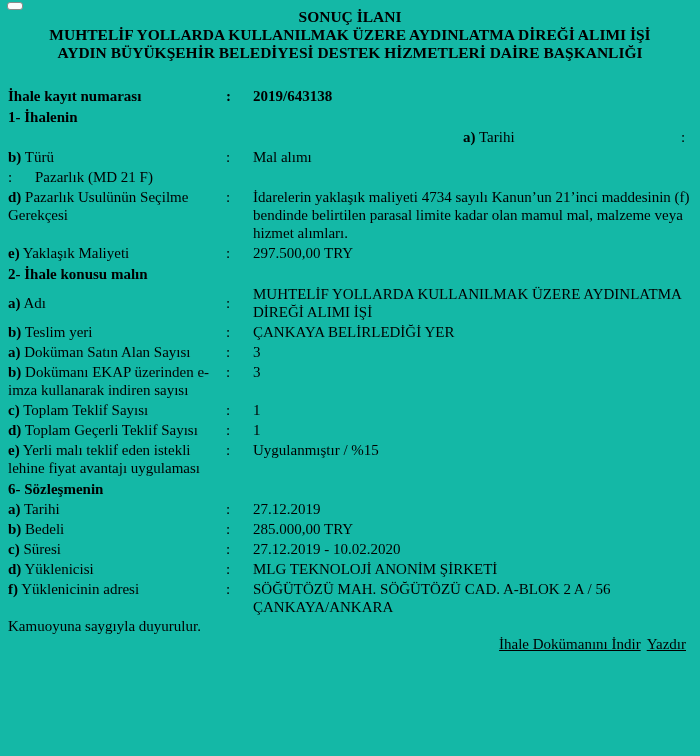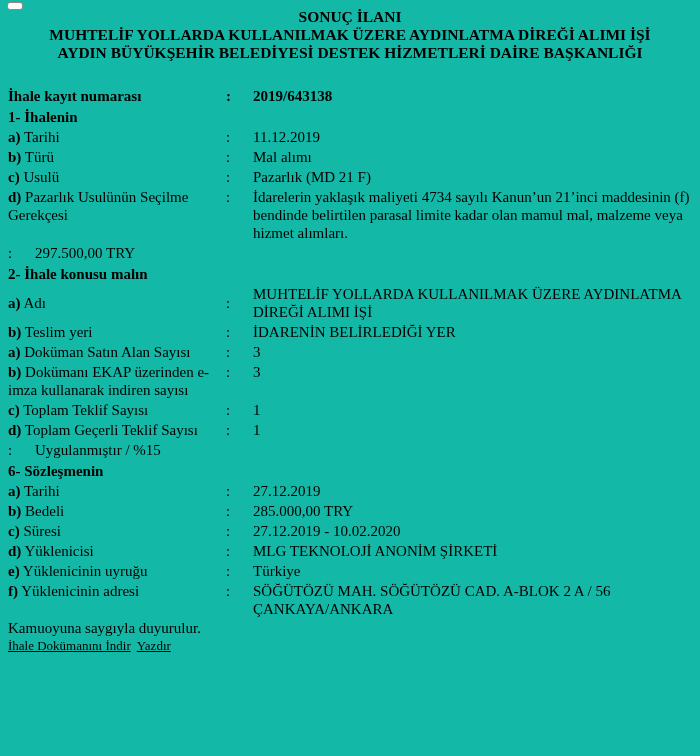--- a/index.html
+++ b/index.html
@@ -49,21 +49,21 @@
     font-weight: bold;
     font-size: 15px;
     line-height: 18px;
     padding: 1px 0;
     margin-top: 1px;
   }
   .closing {
     font-size: 15px;
     line-height: 18px;
   }
-  .links { font-size: 13px; line-height: 18px; }
+  .links { font-size: 15px; line-height: 18px; text-align: right; }
   .links a {
     color: #000000;
     text-decoration: underline;
     margin-right: 6px;
     cursor: pointer;
   }
 </style>
 </head>
 <body>
 
@@ -82,53 +82,52 @@
     <span class="colon"></span>
     <span class="val">2019/643138</span>
   </div>
 
   <div id="sections">
       <div>
         <div class="section-title">1- İhalenin</div>
         <div class="row">
           <span class="lbl"><b class="prefix">a)</b> Tarihi</span>
           <span class="colon"></span>
-          <span class="val">11.12.2019</span>
         </div>
         <div class="row">
           <span class="lbl"><b class="prefix">b)</b> Türü</span>
           <span class="colon"></span>
           <span class="val">Mal alımı</span>
         </div>
         <div class="row">
-          <span class="lbl"><b class="prefix">c)</b> Usulü</span>
           <span class="colon"></span>
           <span class="val">Pazarlık (MD 21 F)</span>
         </div>
         <div class="row">
           <span class="lbl"><b class="prefix">d)</b> Pazarlık Usulünün Seçilme Gerekçesi</span>
           <span class="colon"></span>
           <span class="val">İdarelerin yaklaşık maliyeti 4734 sayılı Kanun’un 21’inci maddesinin (f) bendinde belirtilen parasal limite kadar olan mamul mal, malzeme veya hizmet alımları.</span>
         </div>
         <div class="row">
+          <span class="lbl"><b class="prefix">e)</b> Yaklaşık Maliyeti</span>
           <span class="colon"></span>
           <span class="val">297.500,00 TRY</span>
         </div>
       </div>
       <div>
         <div class="section-title">2- İhale konusu malın</div>
         <div class="row middle">
           <span class="lbl"><b class="prefix">a)</b> Adı</span>
           <span class="colon"></span>
           <span class="val">MUHTELİF YOLLARDA KULLANILMAK ÜZERE AYDINLATMA DİREĞİ ALIMI İŞİ</span>
         </div>
         <div class="row">
           <span class="lbl"><b class="prefix">b)</b> Teslim yeri</span>
           <span class="colon"></span>
-          <span class="val">İDARENİN BELİRLEDİĞİ YER</span>
+          <span class="val">ÇANKAYA BELİRLEDİĞİ YER</span>
         </div>
       </div>
       <div>
         <div class="row">
           <span class="lbl"><b class="prefix">a)</b> Doküman Satın Alan Sayısı</span>
           <span class="colon"></span>
           <span class="val">3</span>
         </div>
         <div class="row">
           <span class="lbl"><b class="prefix">b)</b> Dokümanı EKAP üzerinden e-imza kullanarak indiren sayısı</span>
@@ -139,20 +138,21 @@
           <span class="lbl"><b class="prefix">c)</b> Toplam Teklif Sayısı</span>
           <span class="colon"></span>
           <span class="val">1</span>
         </div>
         <div class="row">
           <span class="lbl"><b class="prefix">d)</b> Toplam Geçerli Teklif Sayısı</span>
           <span class="colon"></span>
           <span class="val">1</span>
         </div>
         <div class="row">
+          <span class="lbl"><b class="prefix">e)</b> Yerli malı teklif eden istekli lehine fiyat avantajı uygulaması</span>
           <span class="colon"></span>
           <span class="val">Uygulanmıştır / %15</span>
         </div>
       </div>
       <div>
         <div class="section-title">6- Sözleşmenin</div>
         <div class="row">
           <span class="lbl"><b class="prefix">a)</b> Tarihi</span>
           <span class="colon"></span>
           <span class="val">27.12.2019</span>
@@ -166,25 +166,20 @@
           <span class="lbl"><b class="prefix">c)</b> Süresi</span>
           <span class="colon"></span>
           <span class="val">27.12.2019 - 10.02.2020</span>
         </div>
         <div class="row">
           <span class="lbl"><b class="prefix">d)</b> Yüklenicisi</span>
           <span class="colon"></span>
           <span class="val">MLG TEKNOLOJİ ANONİM ŞİRKETİ</span>
         </div>
         <div class="row">
-          <span class="lbl"><b class="prefix">e)</b> Yüklenicinin uyruğu</span>
-          <span class="colon"></span>
-          <span class="val">Türkiye</span>
-        </div>
-        <div class="row">
           <span class="lbl"><b class="prefix">f)</b> Yüklenicinin adresi</span>
           <span class="colon"></span>
           <span class="val">SÖĞÜTÖZÜ MAH. SÖĞÜTÖZÜ CAD. A-BLOK 2 A / 56 ÇANKAYA/ANKARA</span>
         </div>
       </div>
     </div>
 
   <div class="closing">Kamuoyuna saygıyla duyurulur.</div>
 
   <div class="links">

